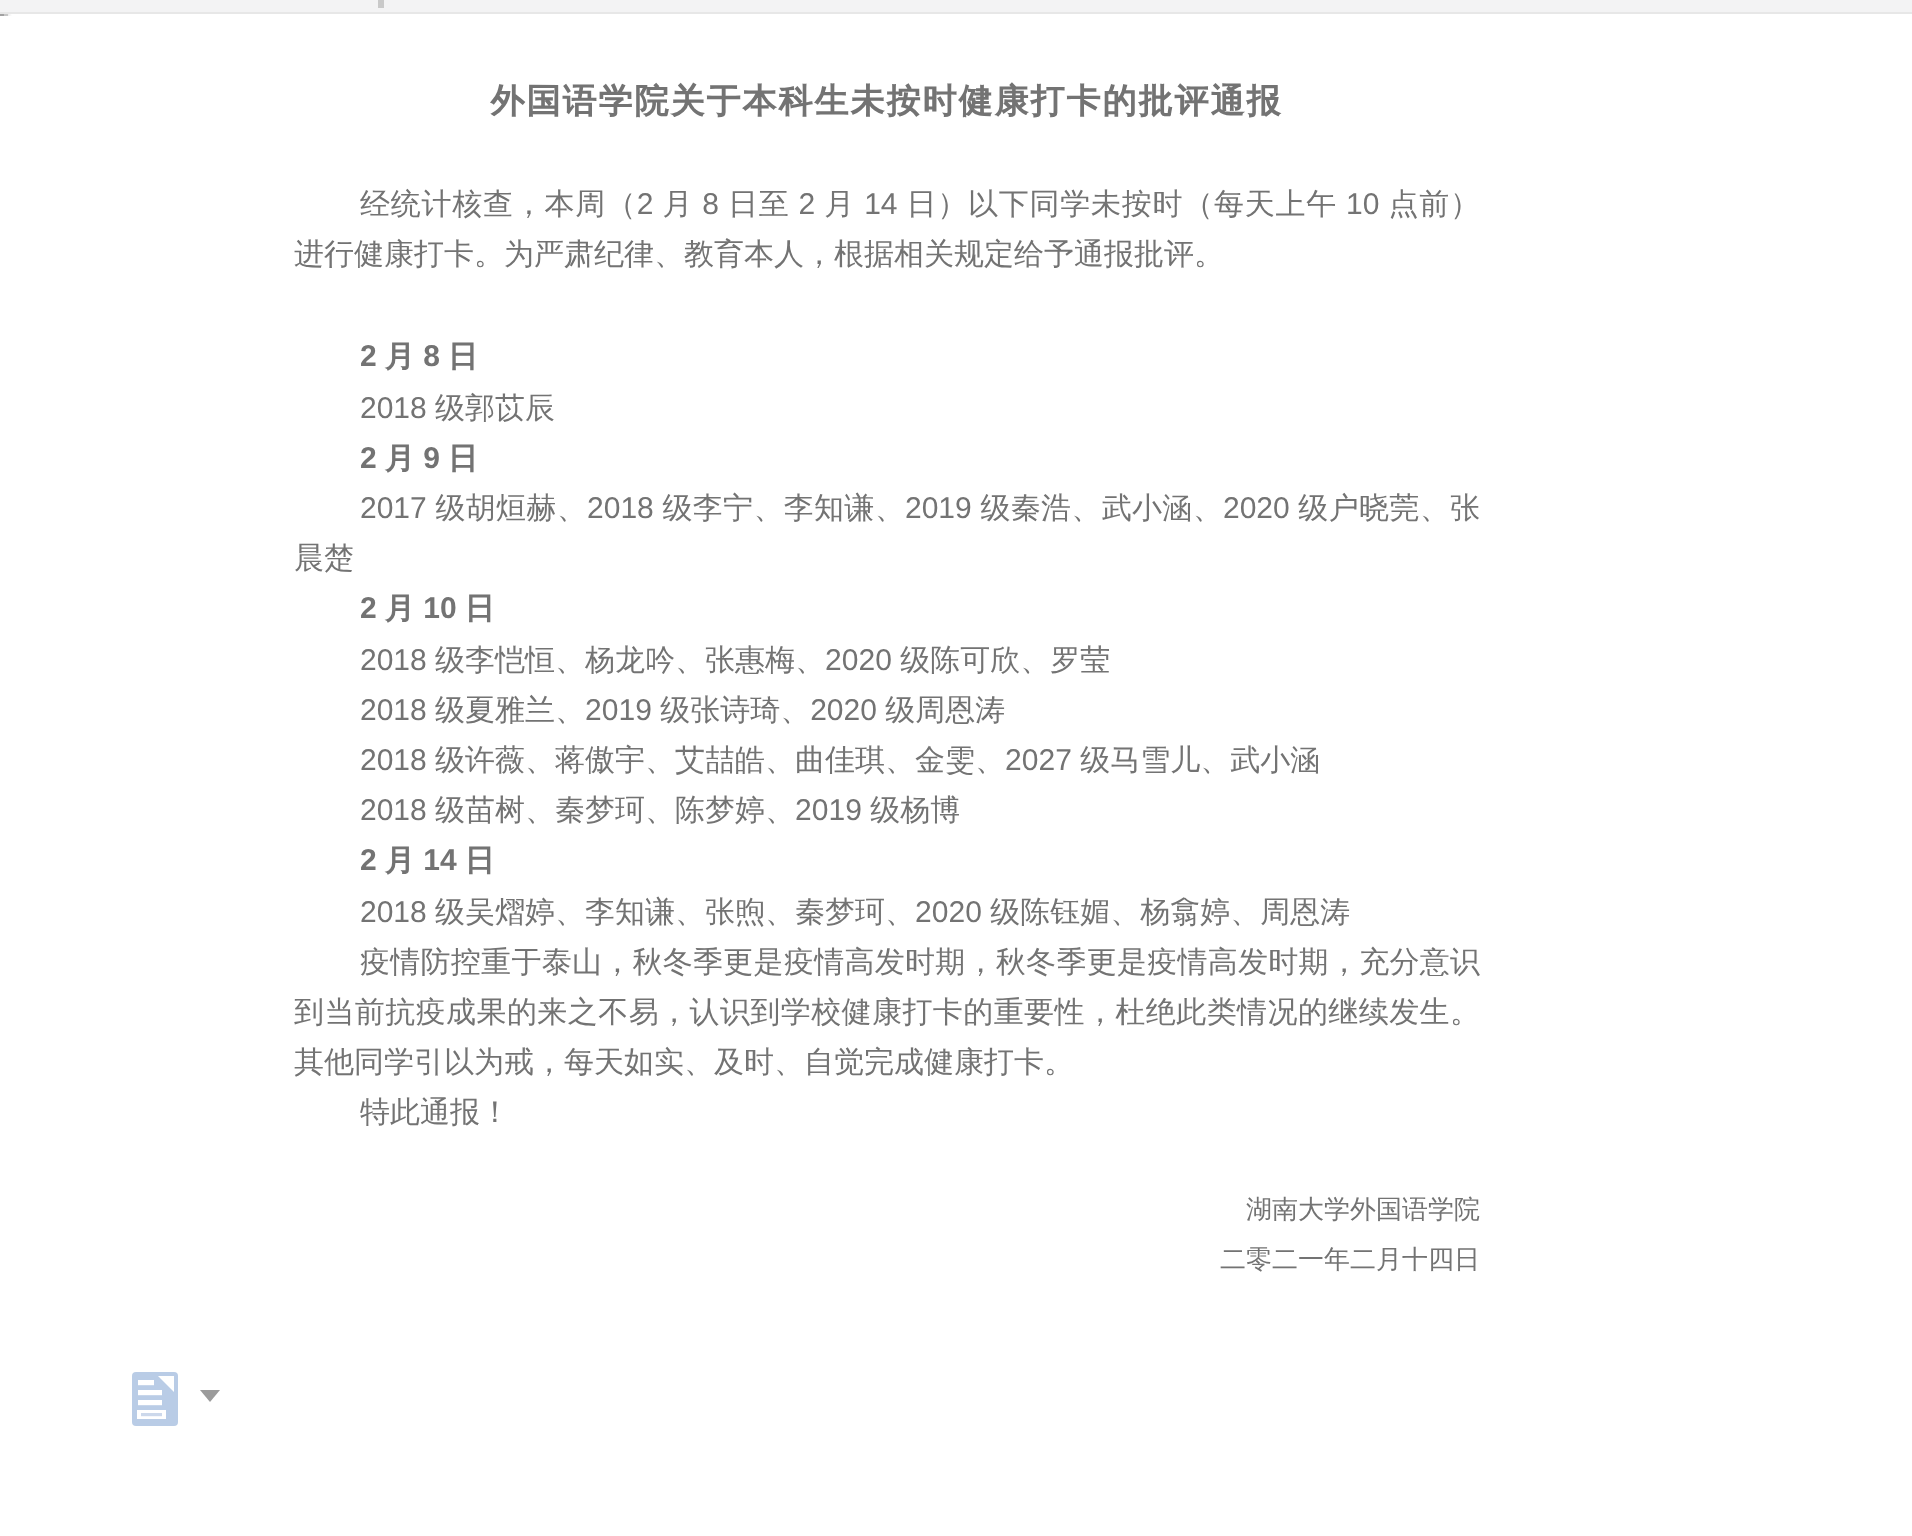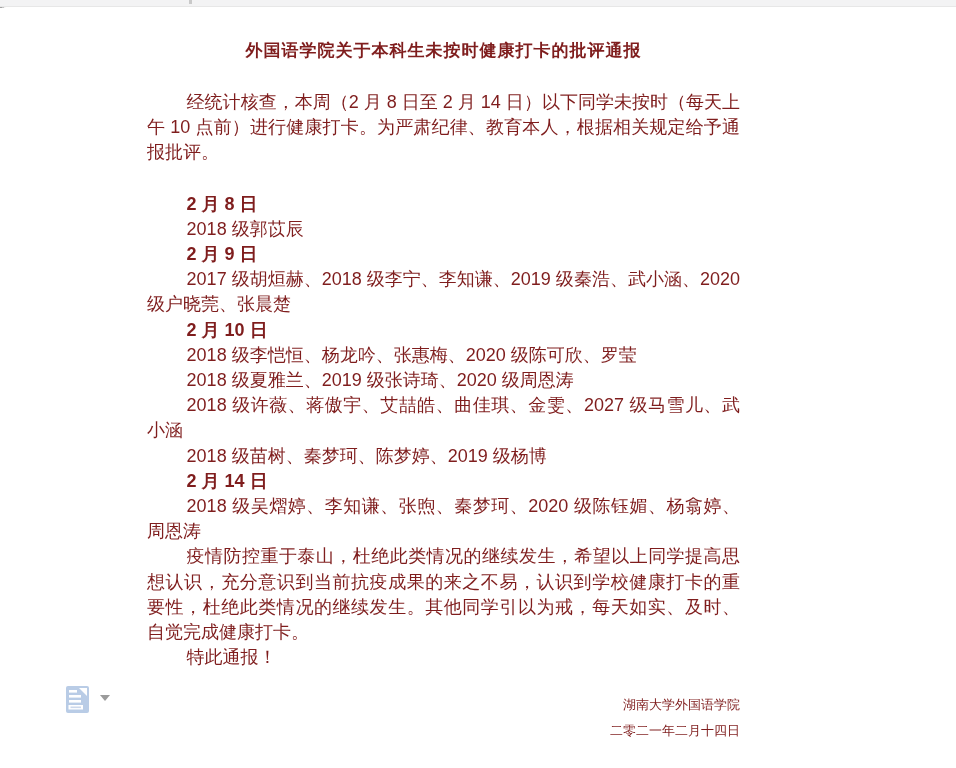--- a/index.html
+++ b/index.html
@@ -23,33 +23,33 @@
   .chrome-left {
     position: absolute; top: 7px; left: 0;
     width: 6px; height: 761px;
     background: linear-gradient(to right, #a2a2a2 0px, #a2a2a2 2px, #c6c6c6 2px, #c6c6c6 4px, #ececec 4px, #ffffff 6px);
   }
   .page {
     position: absolute; top: 8px; left: 0;
     width: 880px; height: 760px;
     padding: 30px 140px 0 147px;
     background: #ffffff;
-    color: #7f1d1d;
+    color: #737373;
   }
   .doc-title {
     margin: 0 0 26px 0;
     text-align: center;
     font-size: 17px;
     font-weight: bold;
     line-height: 26px;
     letter-spacing: 1px;
   }
   .para {
     margin: 0;
-    font-size: 18px;
+    font-size: 15px;
     line-height: 25.2px;
     text-indent: 2.2em;
     text-align: justify;
   }
   .sections { margin-top: 26px; }
   .date-head { font-weight: bold; }
   .signature {
     margin-top: 22px;
     text-align: right;
   }
@@ -99,21 +99,21 @@
     <p class="para">2018 级夏雅兰、2019 级张诗琦、2020 级周恩涛</p>
 
     <p class="para">2018 级许薇、蒋傲宇、艾喆皓、曲佳琪、金雯、2027 级马雪儿、武小涵</p>
 
     <p class="para">2018 级苗树、秦梦珂、陈梦婷、2019 级杨博</p>
 
     <p class="para date-head">2 月 14 日</p>
     <p class="para">2018 级吴熠婷、李知谦、张煦、秦梦珂、2020 级陈钰媚、杨翕婷、周恩涛</p>
   </div>
 
-  <p class="para">疫情防控重于泰山，杜绝此类情况的继续发生，希望以上同学提高思想认识，充分意识到当前抗疫成果的来之不易，认识到学校健康打卡的重要性，杜绝此类情况的继续发生。其他同学引以为戒，每天如实、及时、自觉完成健康打卡。</p>
+  <p class="para">疫情防控重于泰山，秋冬季更是疫情高发时期，秋冬季更是疫情高发时期，充分意识到当前抗疫成果的来之不易，认识到学校健康打卡的重要性，杜绝此类情况的继续发生。其他同学引以为戒，每天如实、及时、自觉完成健康打卡。</p>
   <p class="para">特此通报！</p>
 
   <div class="signature">
     <p>湖南大学外国语学院</p>
     <p>二零二一年二月十四日</p>
   </div>
 
 </div>
 
 <button class="paste-btn">

